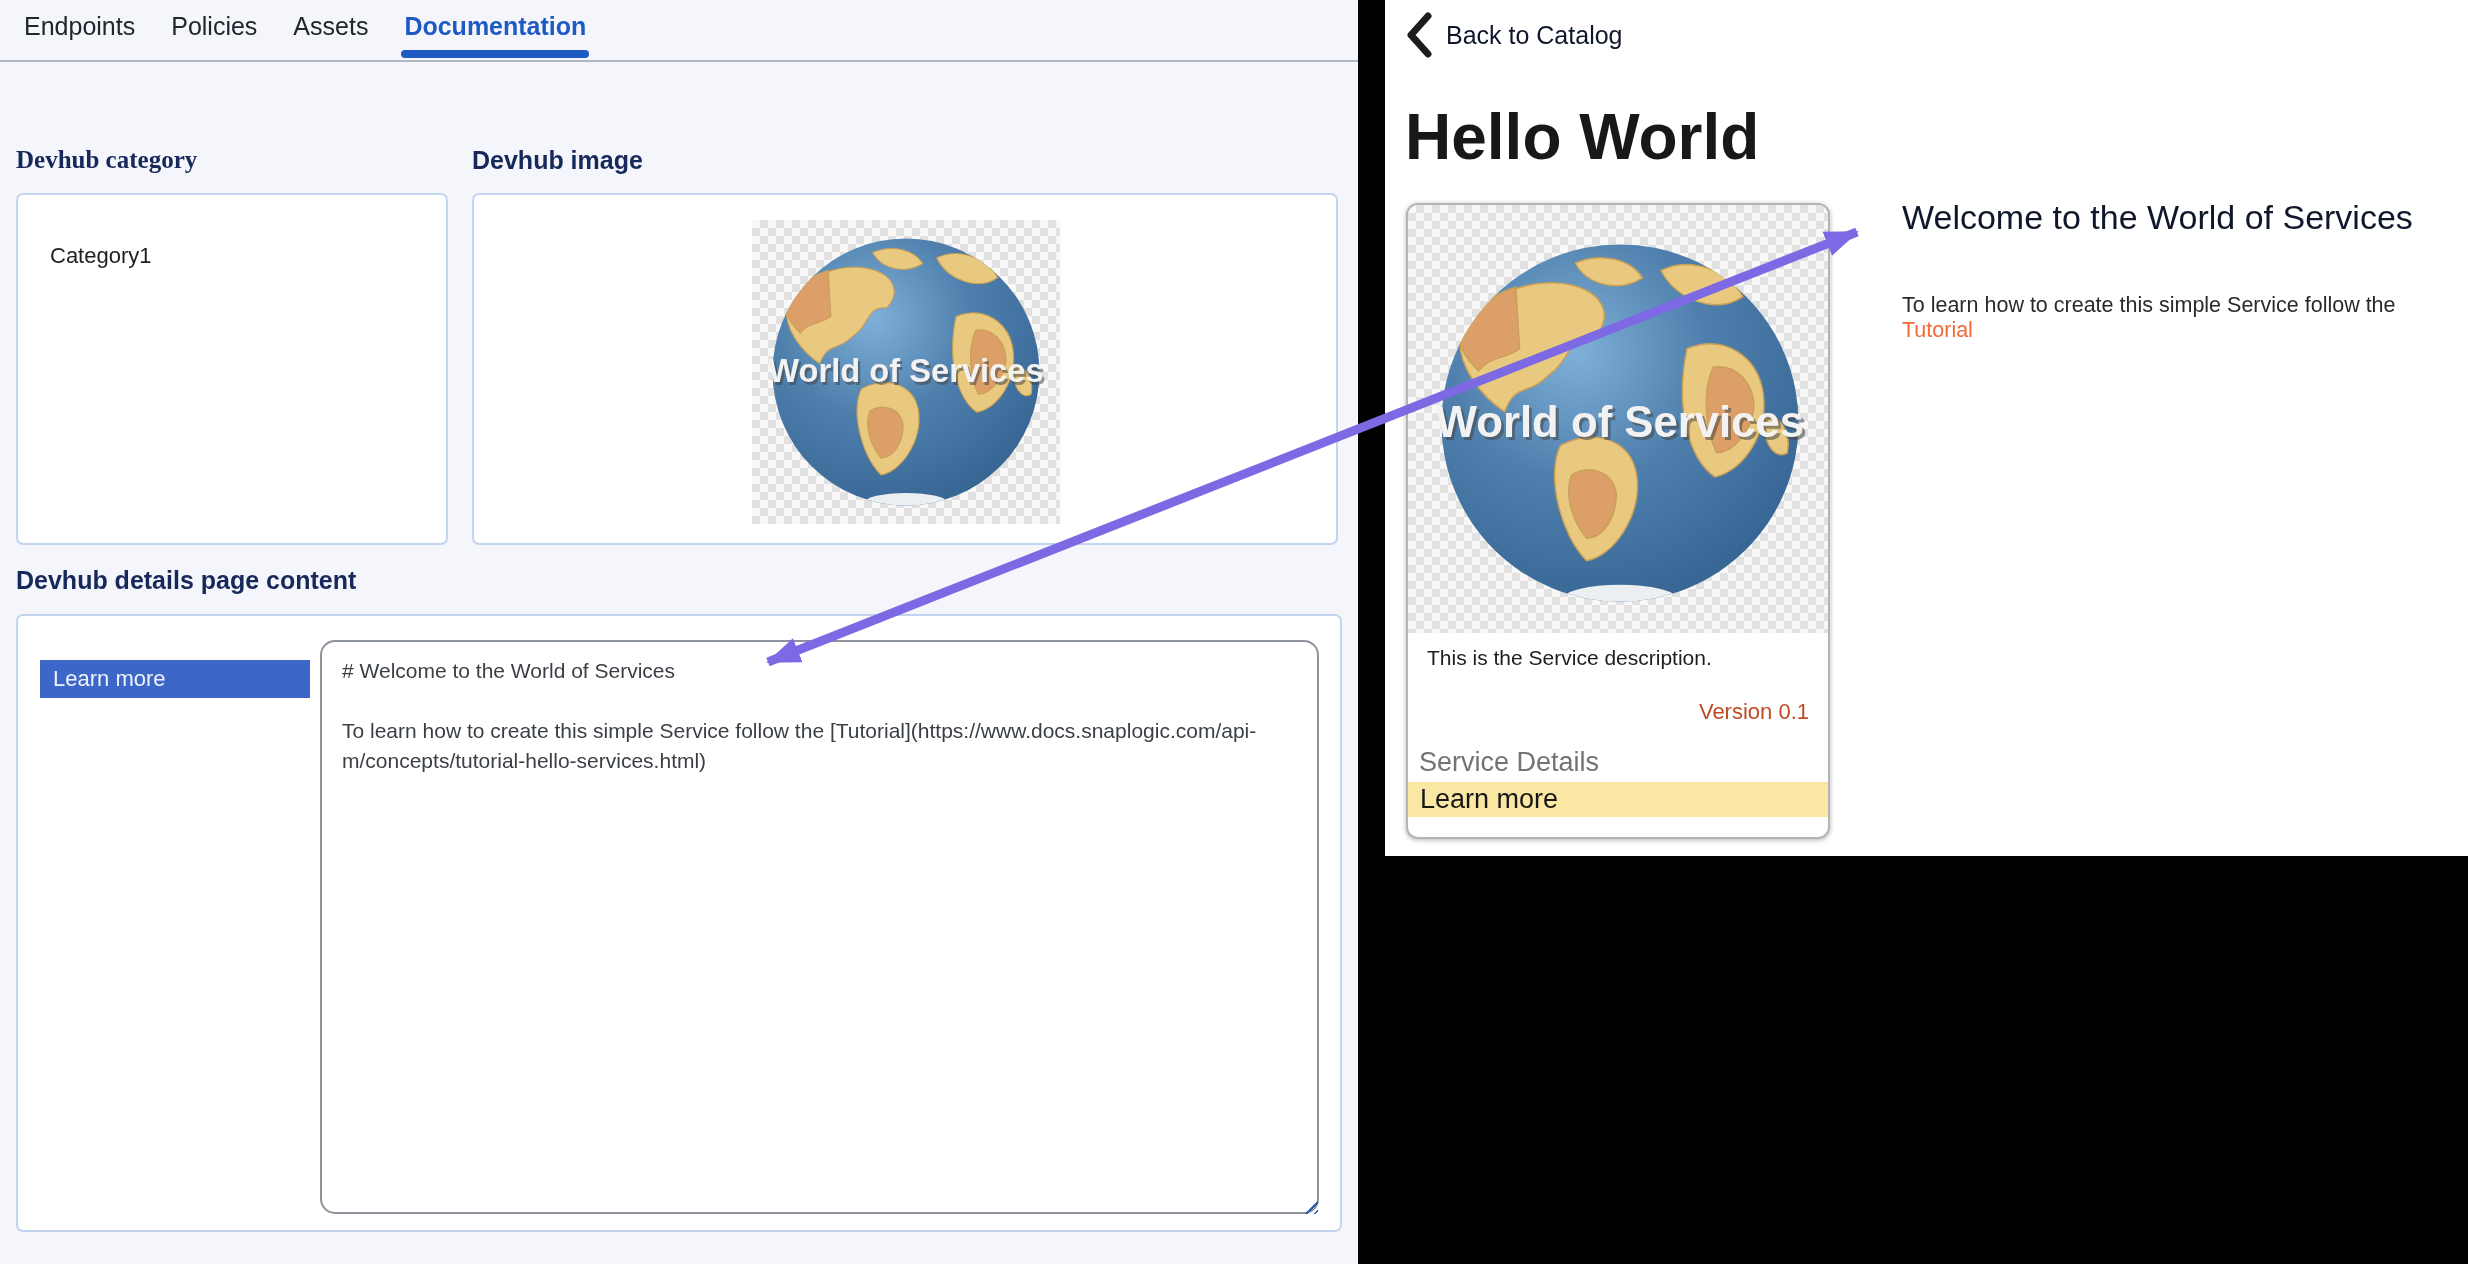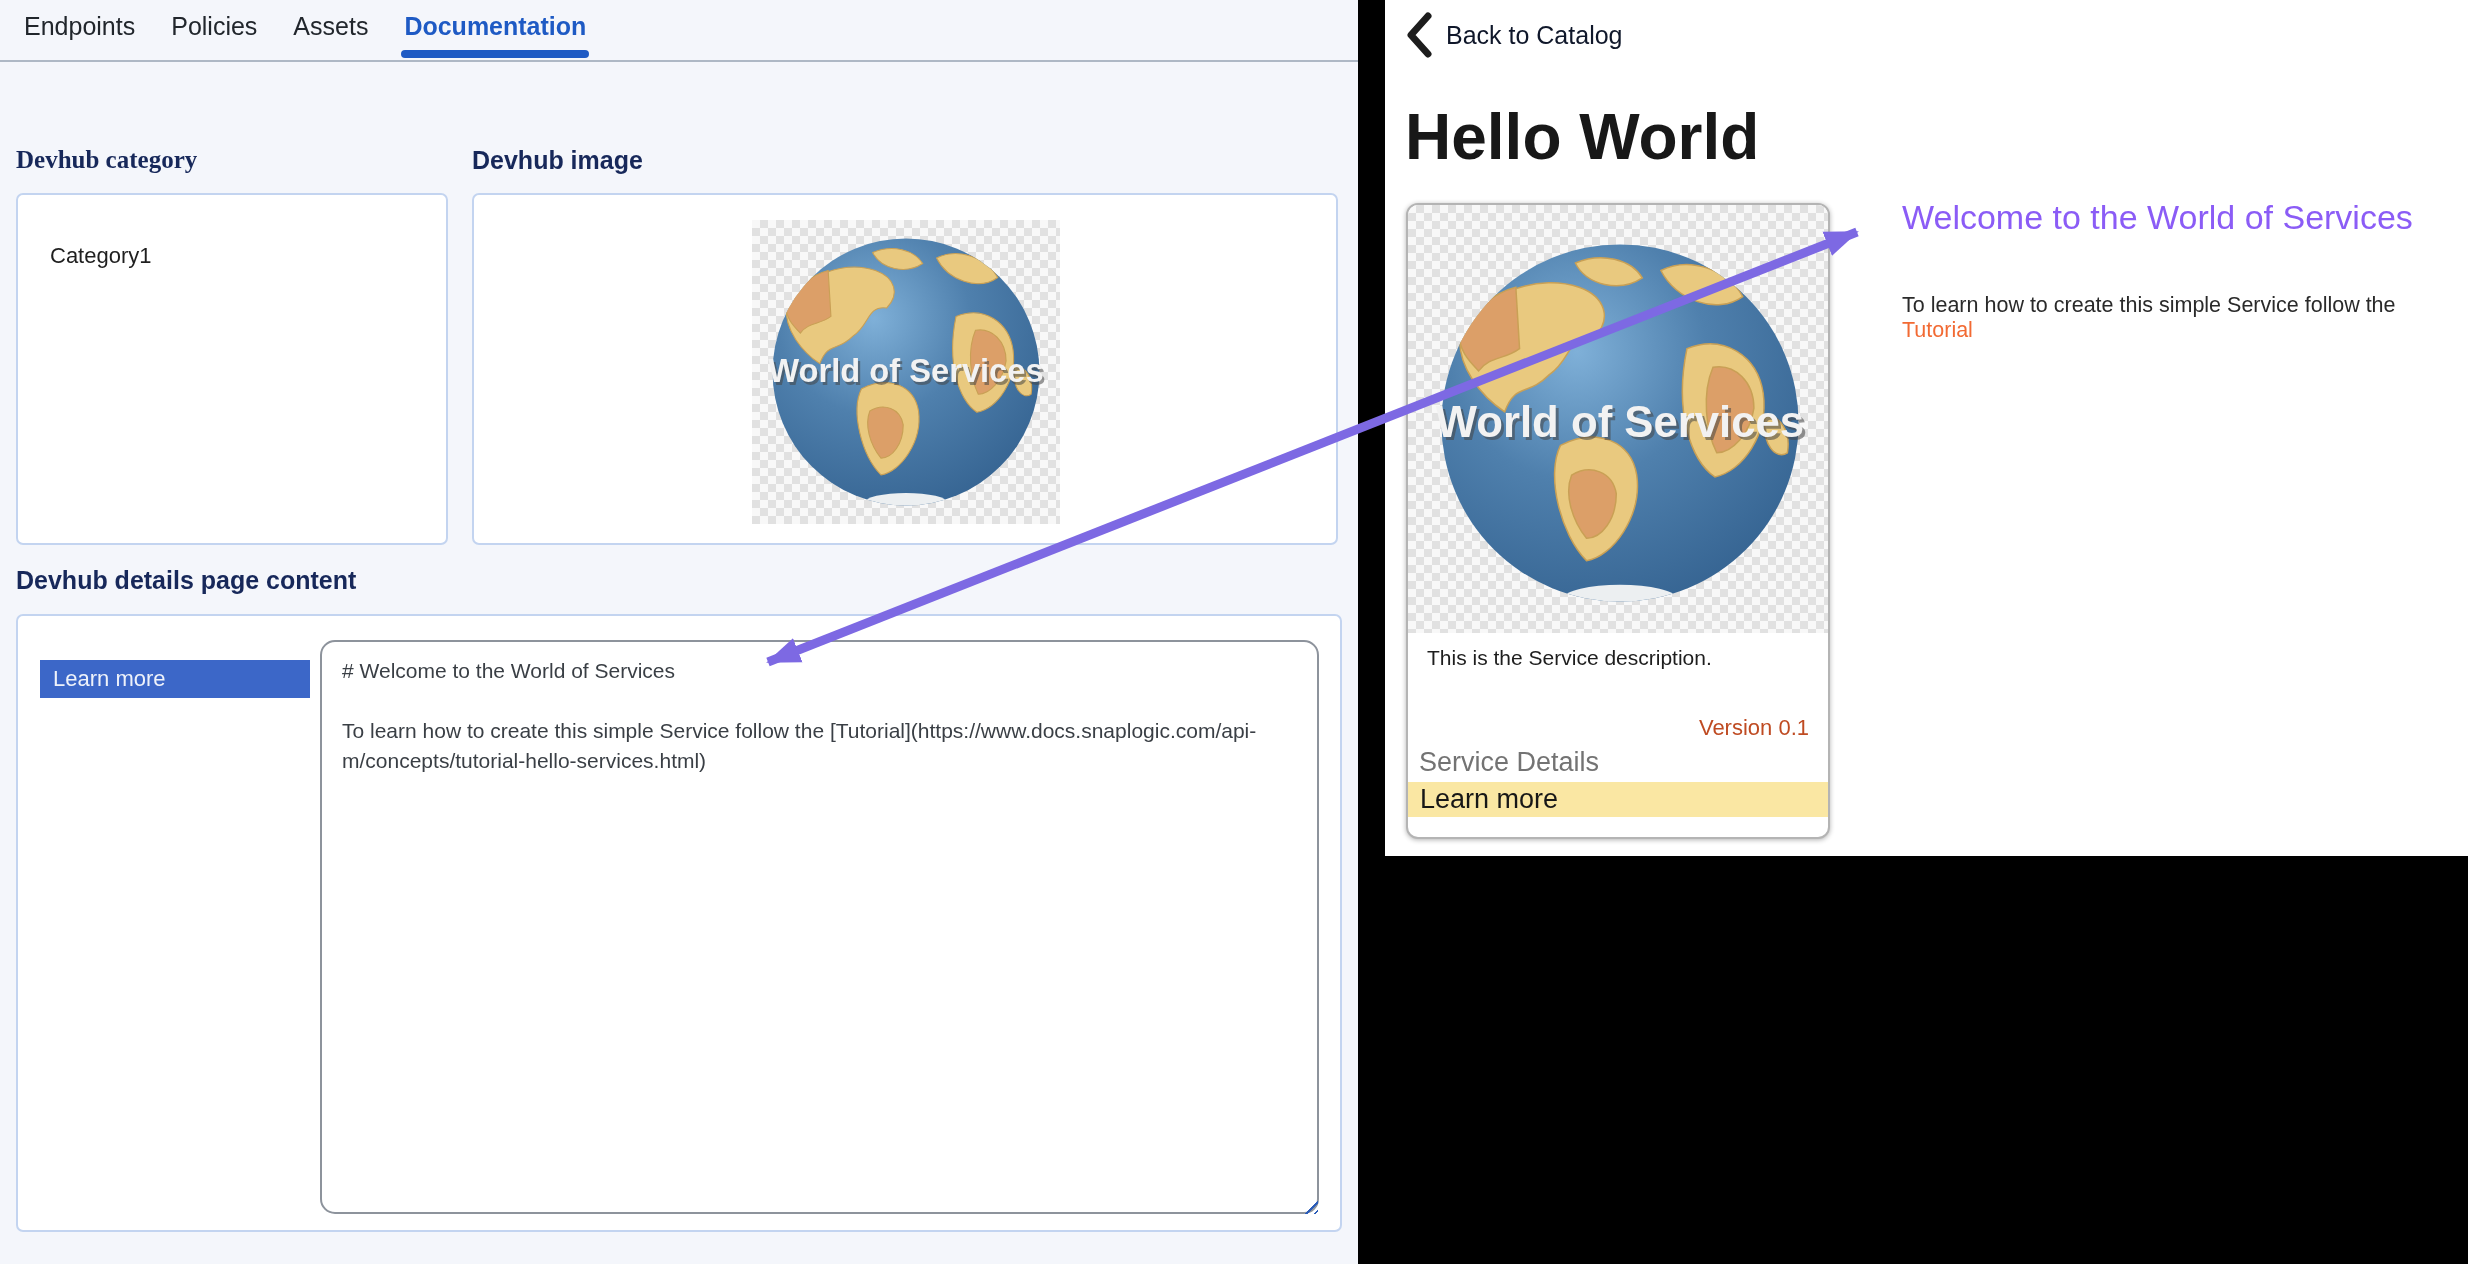--- a/index.html
+++ b/index.html
@@ -58,27 +58,27 @@
   .back-label { font-size:25px; color:#0f172a; margin-left:13px; }
 
   .preview-title { position:absolute; left:20px; top:100px; font-size:64px; font-weight:900;
                    color:#181818; letter-spacing:0; }
 
   .service-card { position:absolute; left:21px; top:203px; width:424px; height:636px;
                   background:#fff; border:2px solid #b4b4b4; border-radius:12px;
                   box-shadow:0 1px 5px rgba(0,0,0,.3); overflow:hidden; }
   .card-image-area { position:absolute; left:0; top:0; width:100%; height:428px; }
   .card-desc { position:absolute; left:19px; top:441px; font-size:21px; color:#1e1e1e; }
-  .card-version { position:absolute; right:19px; top:494px; font-size:22px; color:#bf4b22;margin-top:16px; }
+  .card-version { position:absolute; right:19px; top:494px; font-size:22px; color:#bf4b22; }
   .card-service-details { position:absolute; left:11px; top:542px; font-size:27px; color:#737373;text-align:center; }
   .card-learn-row { position:absolute; left:0; top:577px; width:100%; height:35px;
                     background:#fae7a3; cursor:pointer; }
   .card-learn-label { position:absolute; left:12px; top:2px; font-size:27px; color:#171717; }
 
-  .detail-heading { position:absolute; left:517px; top:198px; font-size:34px; color:#8b5cf6; }
+  .detail-heading { position:absolute; left:517px; top:198px; font-size:34px; color:#0f172a; }
   .detail-para { position:absolute; left:517px; top:293px; font-size:21.5px; color:#2a2a2a; }
   .detail-link { color:#f26a33; cursor:pointer; }
 
   
   .arrow-overlay { position:absolute; left:0; top:0; width:2468px; height:1264px;
                    z-index:40; pointer-events:none; }
 
   .globe-svg { display:block; }
 </style>
 </head>

